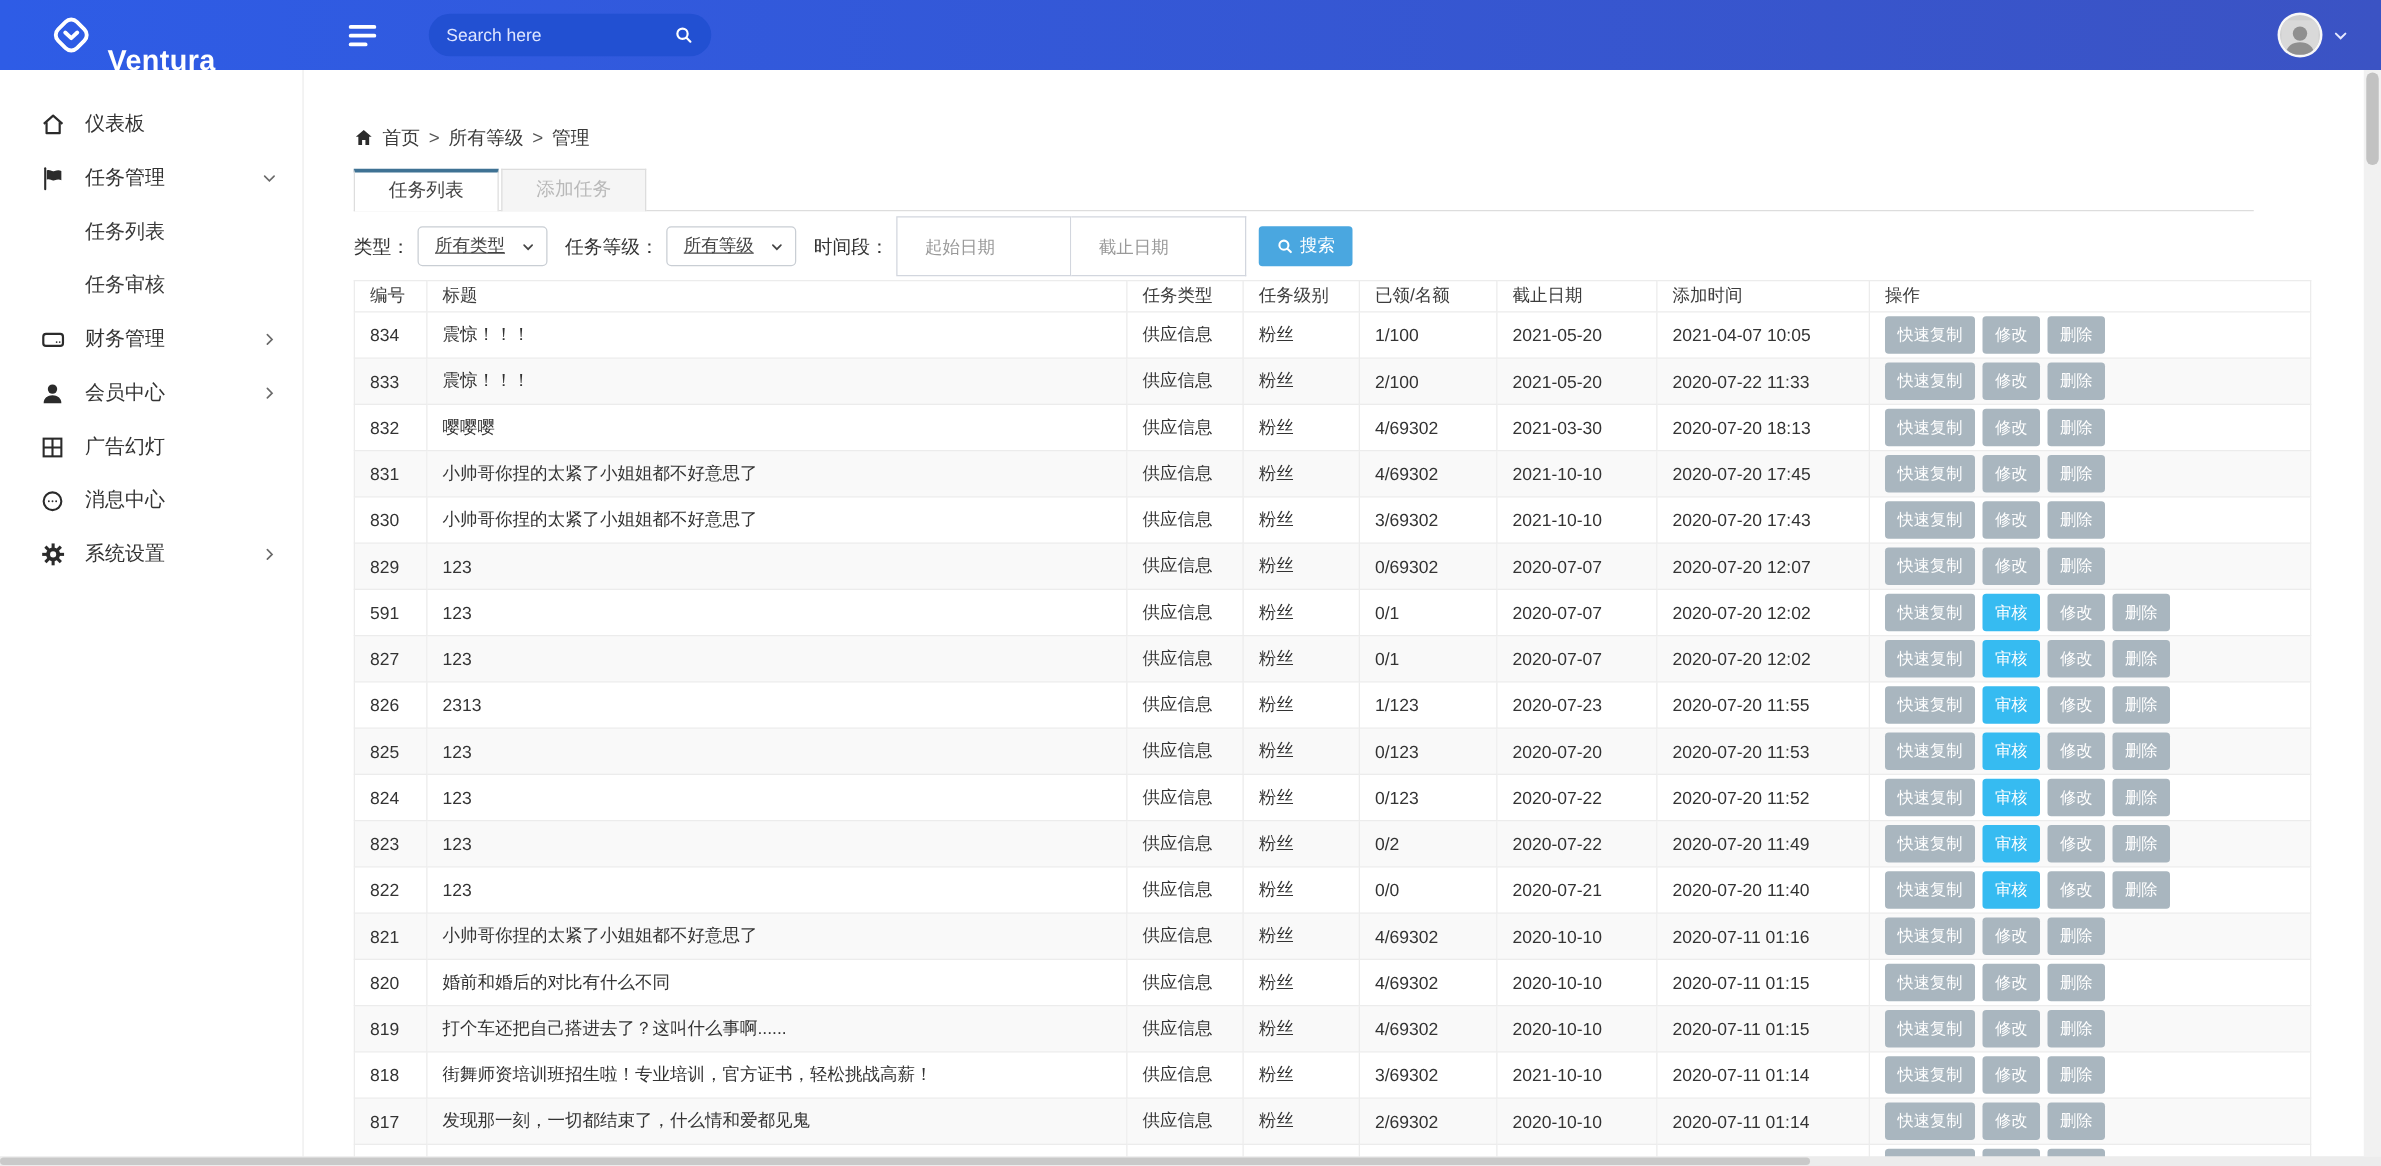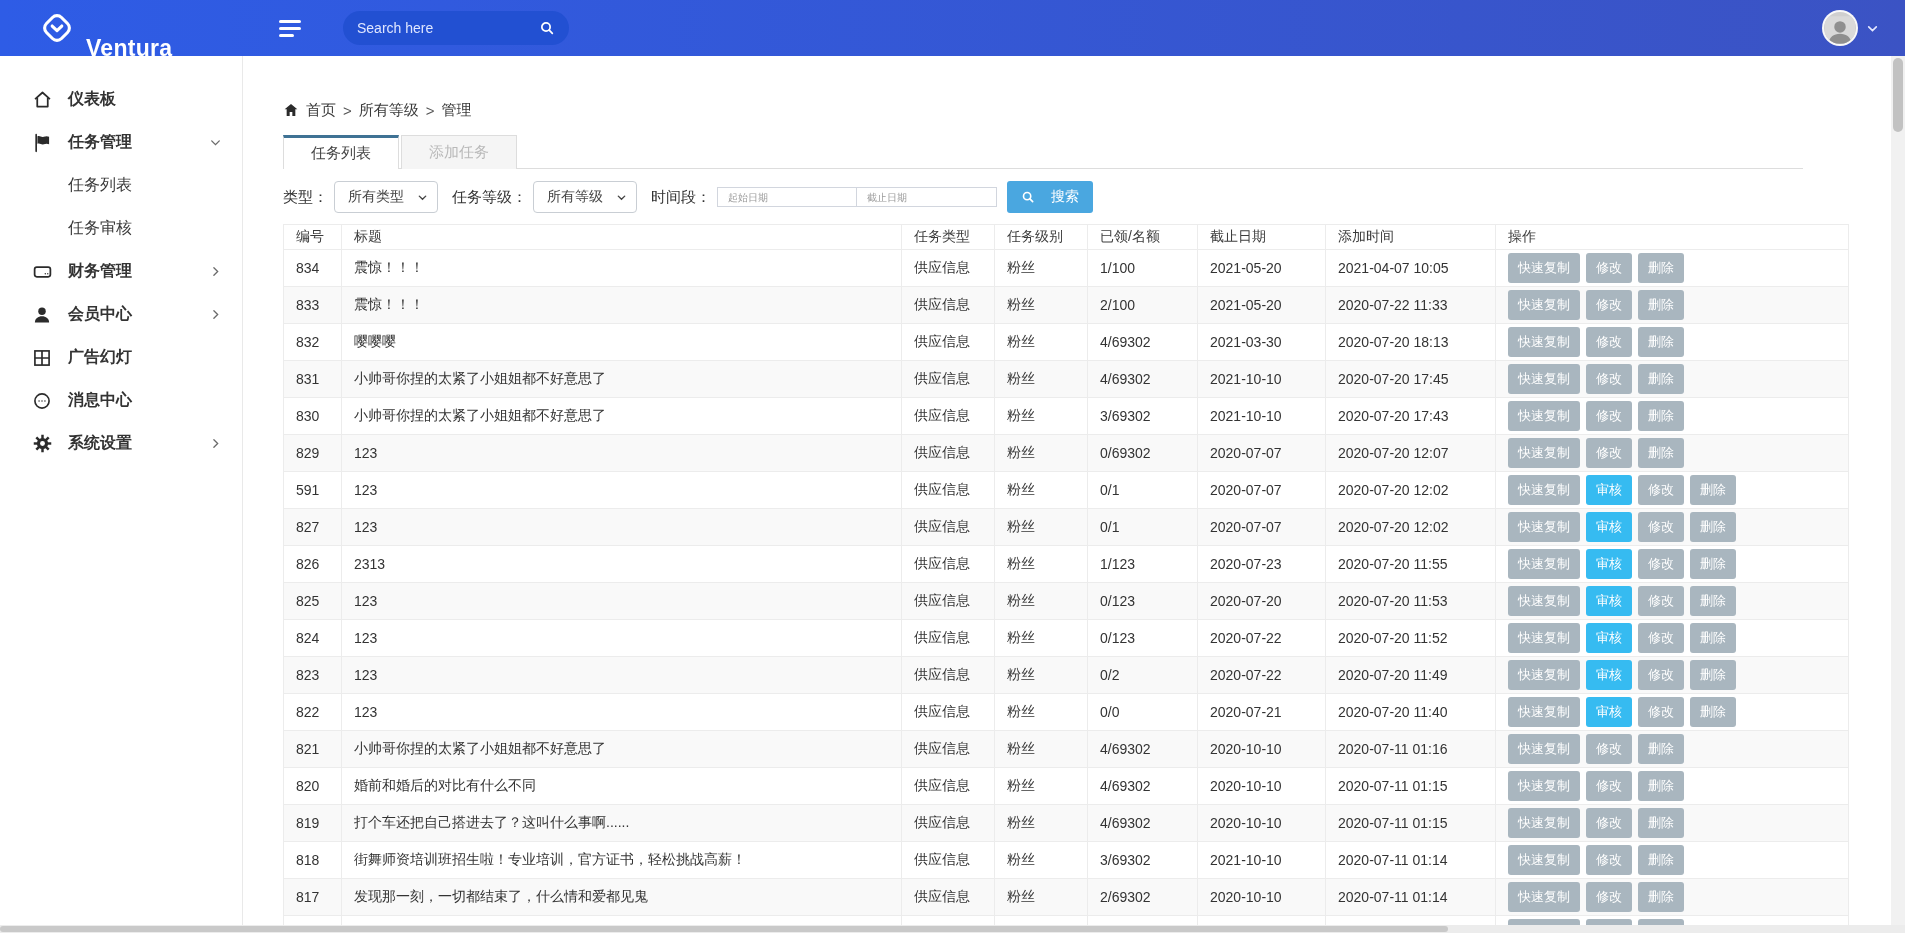--- a/index.html
+++ b/index.html
@@ -29,46 +29,46 @@
   .searchbox input::placeholder{color:#dfe6ff;}
   .nav-right{margin-left:auto;display:flex;align-items:center;gap:8px;padding-right:26px;}
   .avatar{width:36px;height:36px;border-radius:50%;background:#cfcfcf;border:2px solid rgba(255,255,255,.85);
     overflow:hidden;display:flex;align-items:flex-end;justify-content:center;cursor:pointer;}
 
   
   .sidebar{position:absolute;top:56px;left:0;width:243px;height:877px;background:#fff;
     border-right:1px solid #e9e9e9;box-shadow:2px 0 4px rgba(0,0,0,.04);padding-top:22px;}
   .side-item{display:flex;align-items:center;height:43px;padding:0 20px 0 30px;cursor:pointer;font-size:16px;color:#333;}
   .s-icon{width:24px;height:24px;margin-right:14px;display:flex;align-items:center;justify-content:center;color:#2b2b2b;}
-  .s-label{flex:1;font-weight:bold;}
+  .s-label{flex:1;}
   .s-chev{color:#6a6a6a;display:flex;}
   .side-sub{display:flex;align-items:center;height:43px;padding-left:68px;font-size:16px;color:#3a3a3a;cursor:pointer;}
 
   
   .main{position:absolute;top:56px;left:243px;width:1612px;height:877px;background:#fff;padding:44px 52px 0 40px;}
 
   .breadcrumb{display:flex;align-items:center;gap:7px;font-size:15px;color:#3a3a3a;height:20px;}
   .bc-sep{color:#555;}
   .bc-home{display:flex;align-items:center;color:#2b2b2b;}
 
   .tabs{display:flex;margin-top:15px;border-bottom:1px solid #ddd;height:34px;}
   .tab{height:34px;line-height:31px;padding:0 27px;font-size:15px;cursor:pointer;}
   .tab.active{background:#fff;color:#444;border:1px solid #ddd;border-bottom:none;border-top:3px solid var(--tab-accent);line-height:29px;}
   .tab.inactive{background:#f5f5f5;color:#b9b9b9;border:1px solid #ddd;border-bottom:none;margin-left:2px;}
 
   .filters{display:flex;align-items:center;margin-top:11px;height:34px;font-size:15px;color:#333;}
   .f-label{margin-right:6px;}
   .select{width:104px;height:32px;border:1px solid #c9ced4;border-radius:4px;background:#fff;
-    display:flex;align-items:center;justify-content:space-between;padding:0 9px 0 13px;cursor:pointer;color:#444;font-size:14px;}
+    display:flex;align-items:center;justify-content:space-between;padding:0 9px 0 13px;cursor:pointer;color:#444;font-size:14px;text-decoration:underline;}
   .gap{width:14px;}
-  .txt-input{width:140px;height:20px;border:1px solid #d2d6de;background:#fff;padding:0 10px;font-size:10px;color:#444;outline:none;}
+  .txt-input{width:140px;height:48px;border:1px solid #d2d6de;background:#fff;padding:0 22px;font-size:14px;color:#444;outline:none;}
   .txt-input::placeholder{color:#9a9a9a;}
   .txt-input + .txt-input{border-left:none;}
   .search-btn{margin-left:10px;height:32px;padding:0 14px;background:var(--btn-search);border:none;border-radius:3px;
-    color:#fff;font-size:14px;display:flex;align-items:center;gap:16px;cursor:pointer;}
+    color:#fff;font-size:14px;display:flex;align-items:center;gap:5px;cursor:pointer;}
 
   table{margin-top:10px;border-collapse:collapse;width:1566px;table-layout:fixed;font-size:14px;}
   th,td{border:1px solid #ececec;text-align:left;padding:0 12px;color:#333;font-weight:400;
     white-space:nowrap;overflow:hidden;}
   thead th{height:25px;color:#3c3c3c;}
   tbody td{height:37px;}
   tbody tr.alt{background:#f9f9f9;}
   .btn{display:inline-block;border:none;border-radius:3px;color:#fff;font-size:13px;
     padding:6px 10px;margin-right:6px;cursor:pointer;vertical-align:middle;}
   .btn-gray{background:var(--btn-gray);}

